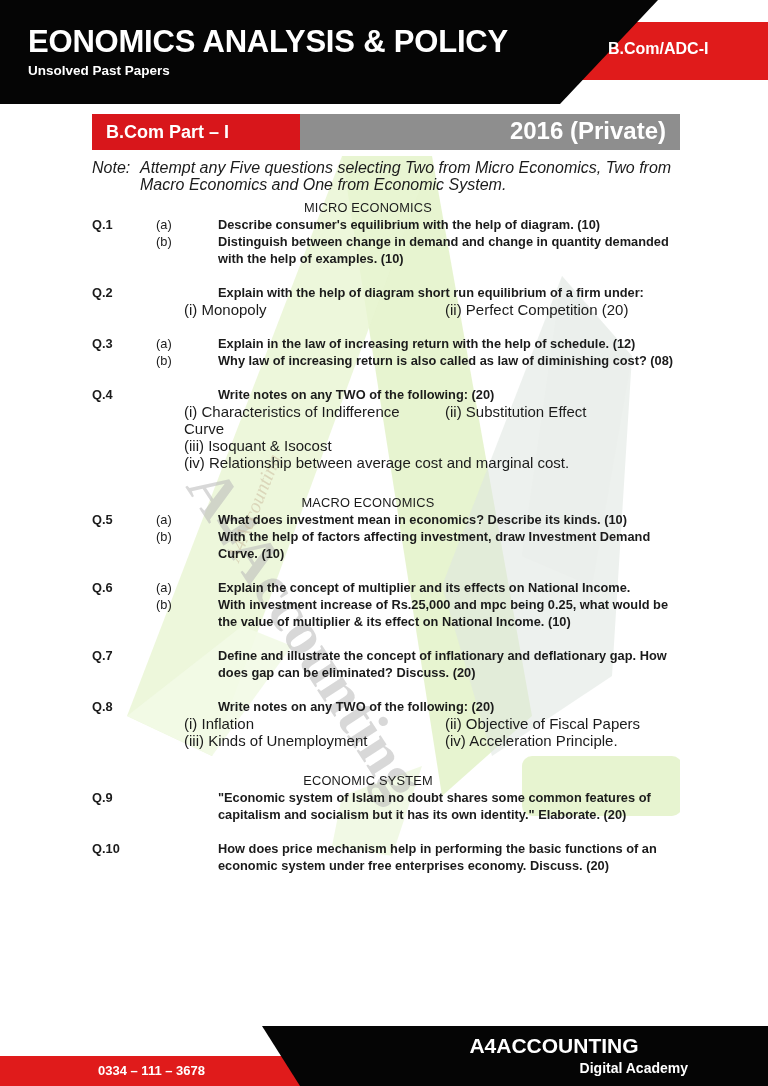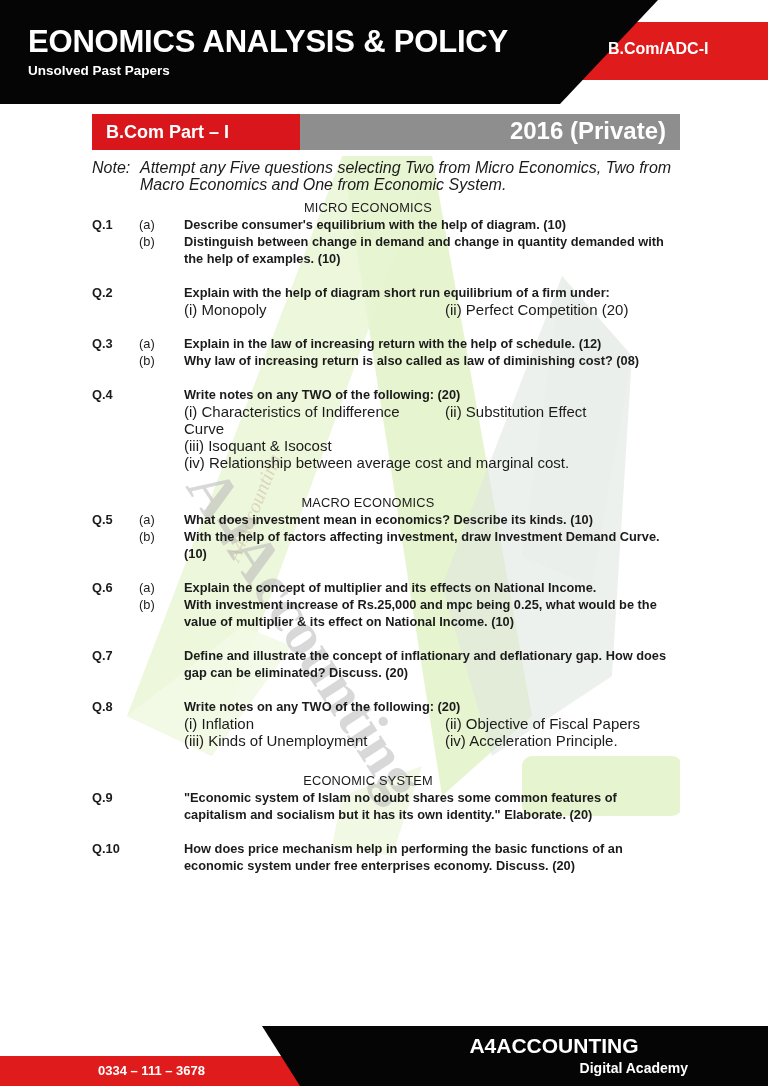--- a/index.html
+++ b/index.html
@@ -78,21 +78,21 @@
   .note-label{width:48px;flex:none;font-weight:normal;}
   .note-body{flex:1;}
 
   .section-head{
     text-align:center;font-size:12.8px;font-weight:normal;
     letter-spacing:.2px;margin-top:7px;margin-bottom:1px;
     padding-right:38px;
   }
 
   .q-block{margin-bottom:0;}
-  .q-row{display:flex;align-items:flex-start;font-size:12.8px;line-height:17px;}
+  .q-row{display:flex;align-items:flex-start;font-size:12.8px;line-height:17px;gap:17px;}
   .q-num{width:47px;flex:none;font-weight:bold;}
   .q-part{width:45px;flex:none;font-weight:normal;}
   .q-text{flex:1;font-weight:bold;}
   .q-cont{margin-left:92px;font-size:15px;line-height:17px;font-weight:normal;}
   .q-gap{height:17px;}
   .two-col{display:flex;}
   .two-col .c1{width:230px;flex:none;}
   .two-col .c2{flex:1;margin-left:31px;}
 
   

